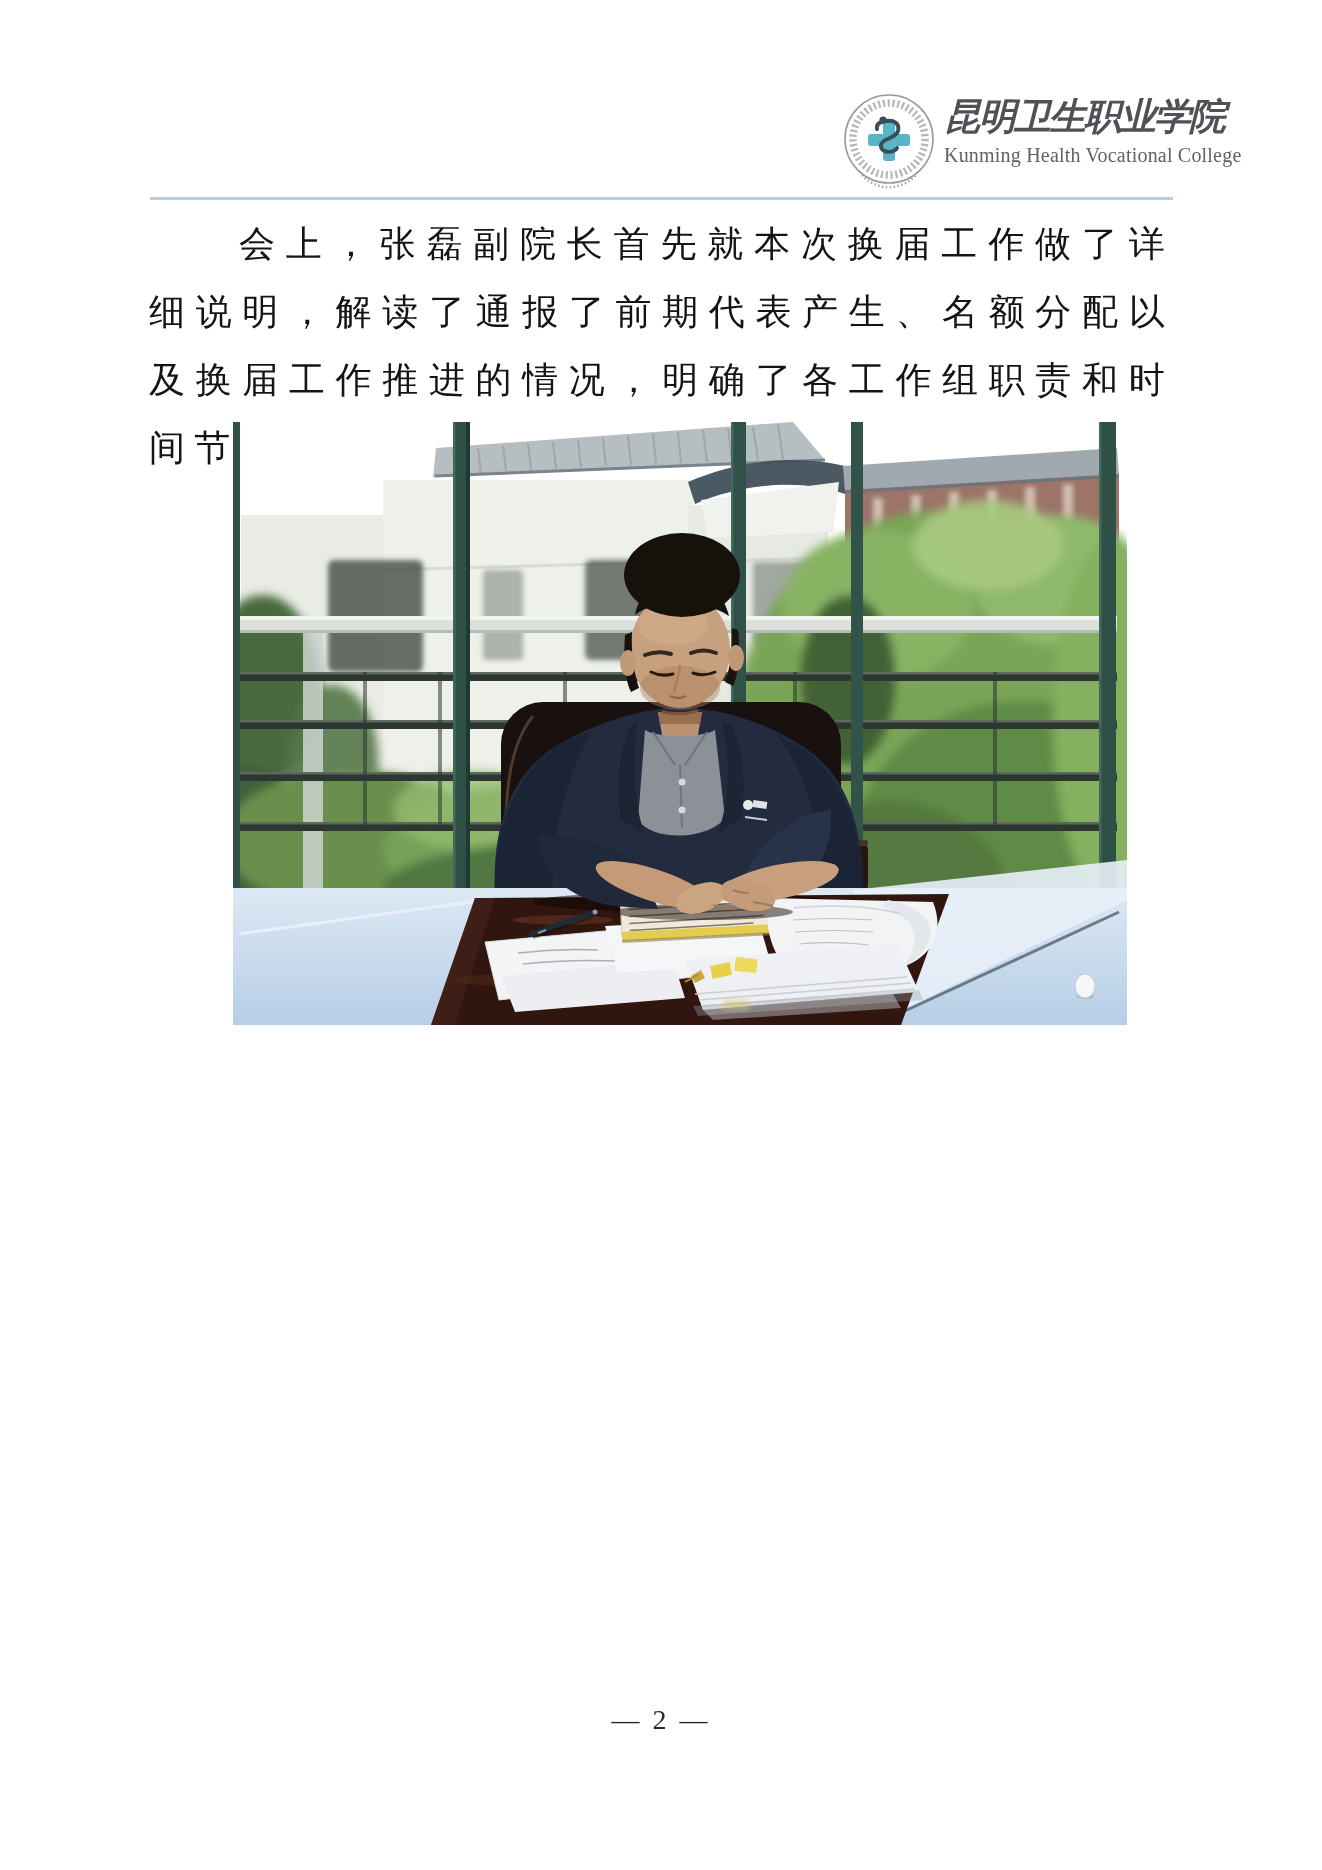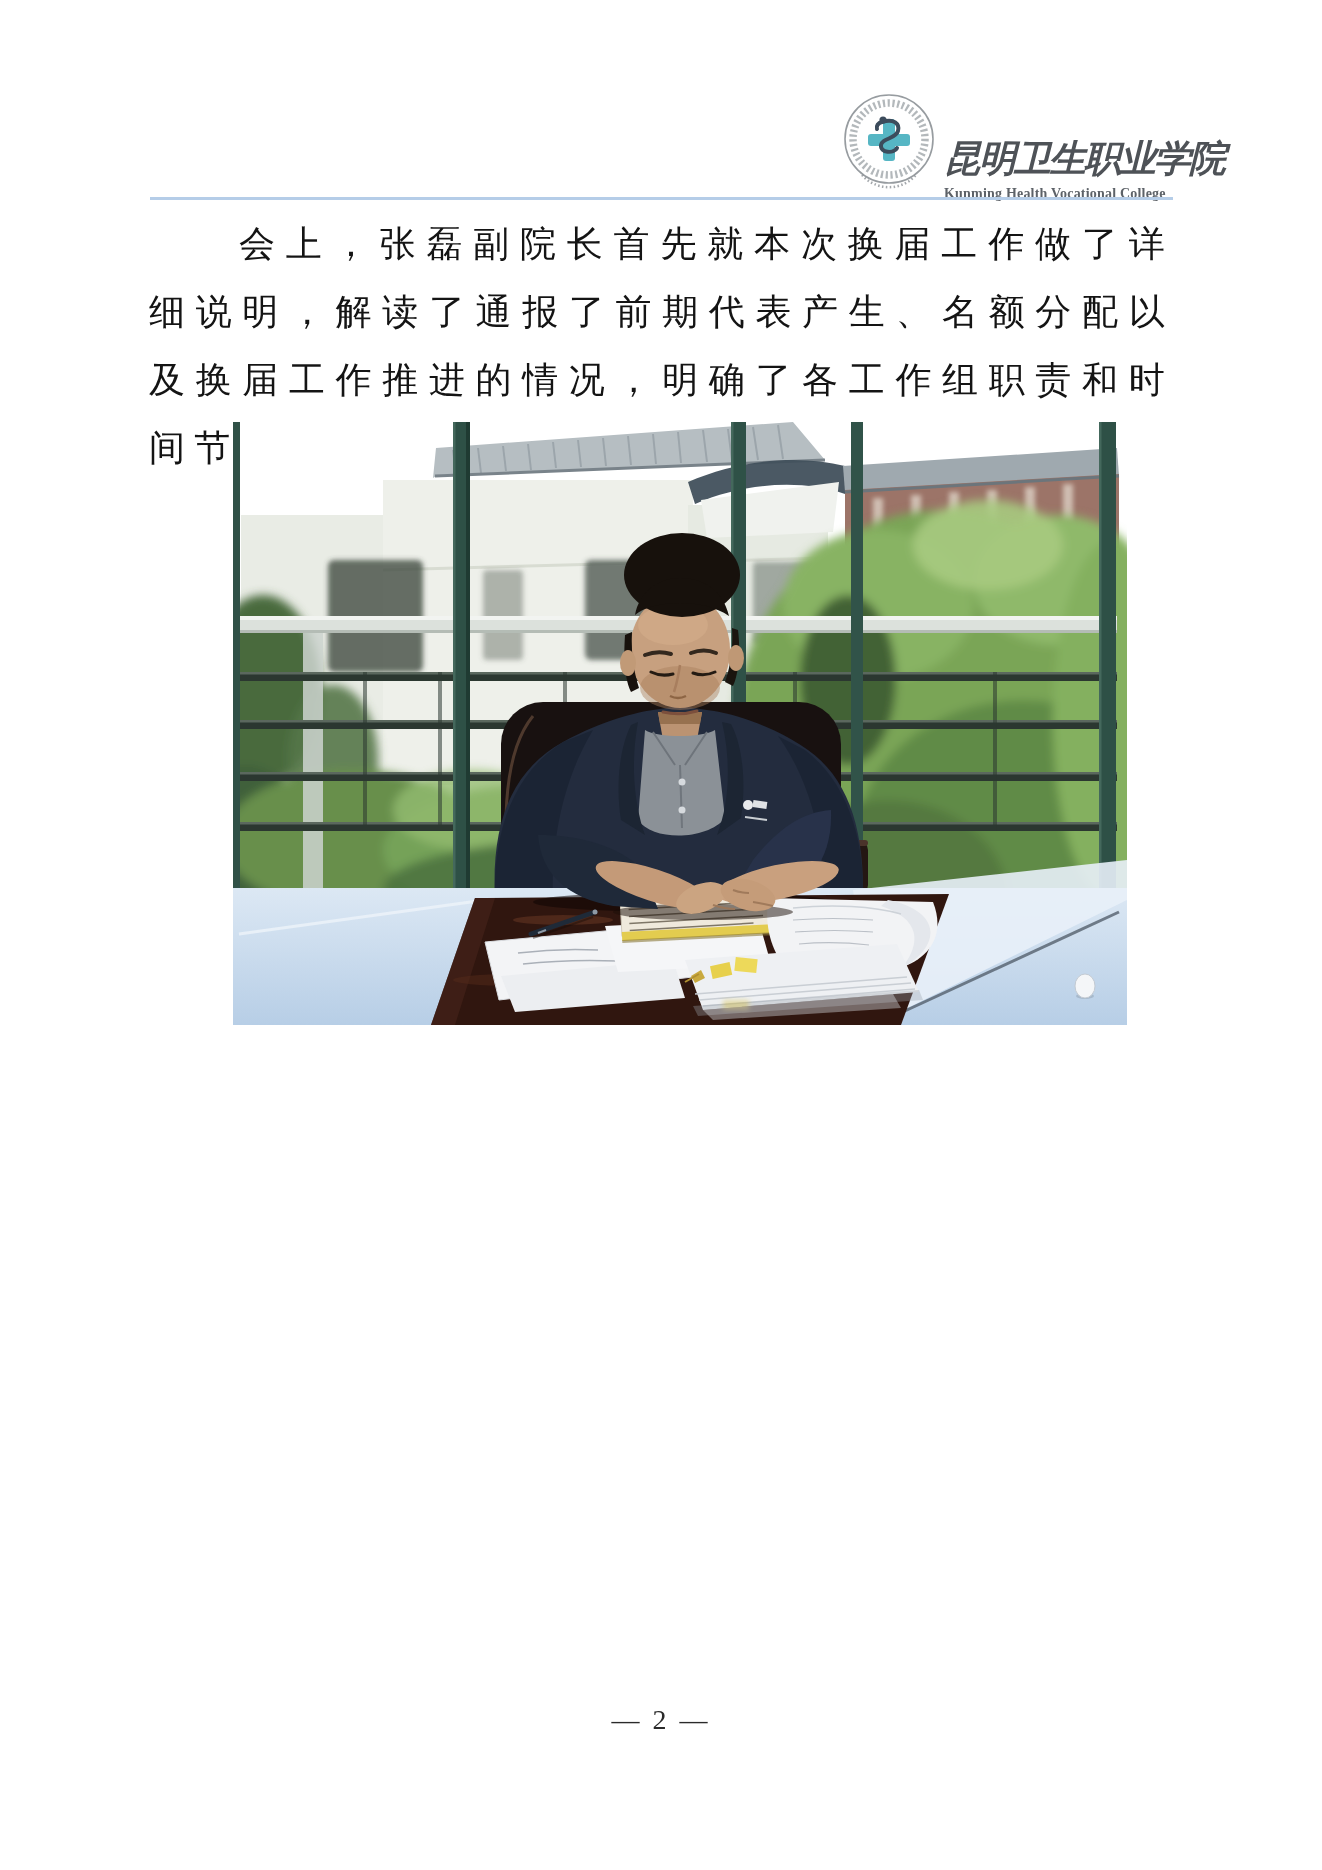--- a/index.html
+++ b/index.html
@@ -2,22 +2,22 @@
 <html><head>
 <meta charset="utf-8">
 <style>
   html,body{margin:0;padding:0;background:#fff;}
   .page{position:relative;width:1322px;height:1870px;background:#ffffff;overflow:hidden;
         font-family:"Liberation Serif","DejaVu Serif",serif;color:#141414;}
   
   .hdr-logo{position:absolute;left:842px;top:90px;width:94px;height:100px;}
   .hdr-titles{position:absolute;left:944px;top:94px;width:250px;}
   .title-zh{font-size:37px;font-weight:bold;font-style:italic;color:#4e5257;
-            letter-spacing:-2px;line-height:46px;white-space:nowrap;margin-top:42px;}
-  .title-en{margin-top:4px;font-size:14px;font-weight:bold;color:#5d6268;
+            letter-spacing:-2px;line-height:46px;white-space:nowrap;}
+  .title-en{margin-top:4px;font-size:20px;font-weight:normal;color:#5d6268;
             letter-spacing:0.2px;white-space:nowrap;}
   .hdr-divider{position:absolute;left:150px;top:197px;width:1023px;height:3px;background:#b5cde8;}
   
   .para{position:absolute;left:149px;width:1025px;font-size:36px;line-height:68px;
         text-align:justify;text-justify:inter-character;letter-spacing:0.26em;
         text-indent:2.5em;color:#141414;}
   .para1{top:210px;}
   .para2{top:1086px;}
   
   .photo{position:absolute;left:233px;top:420px;width:894px;height:605px;}

